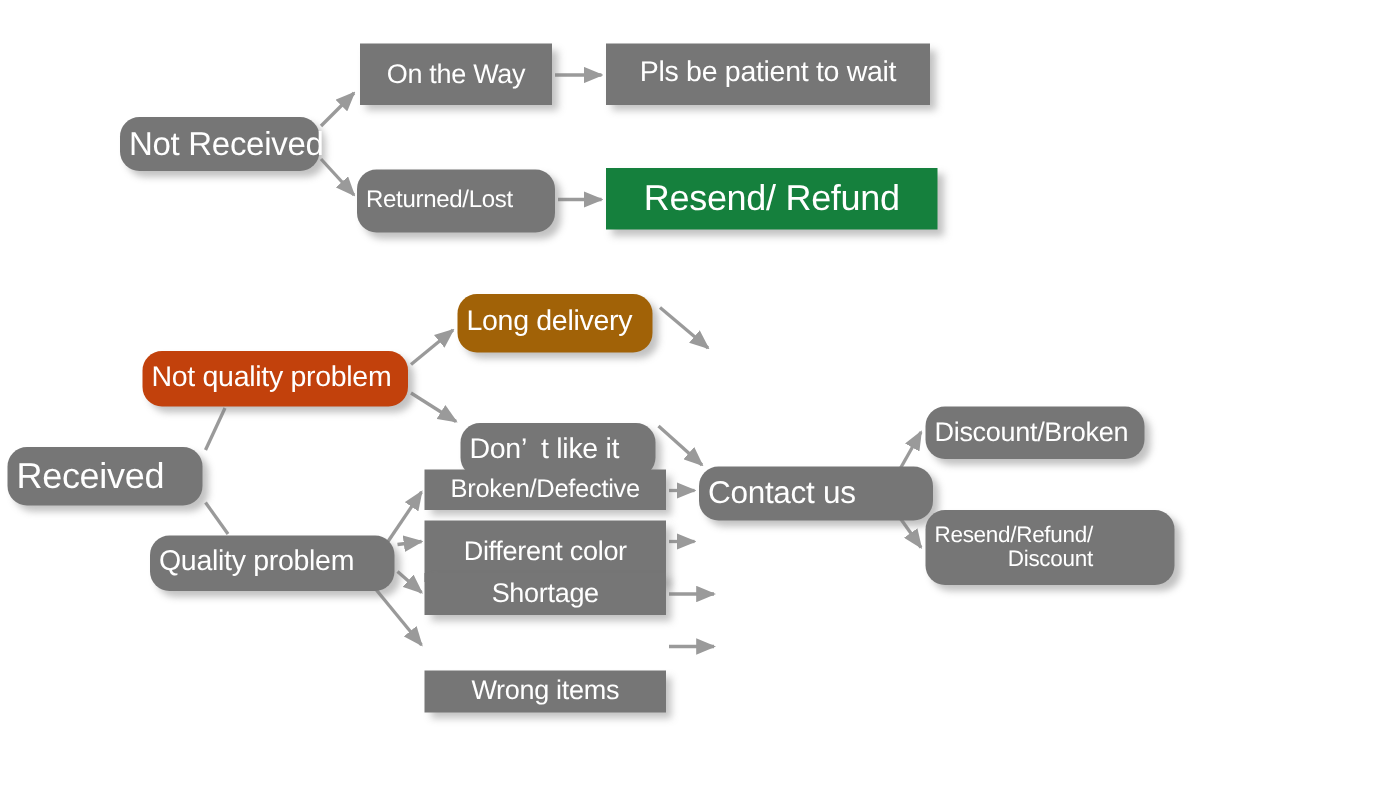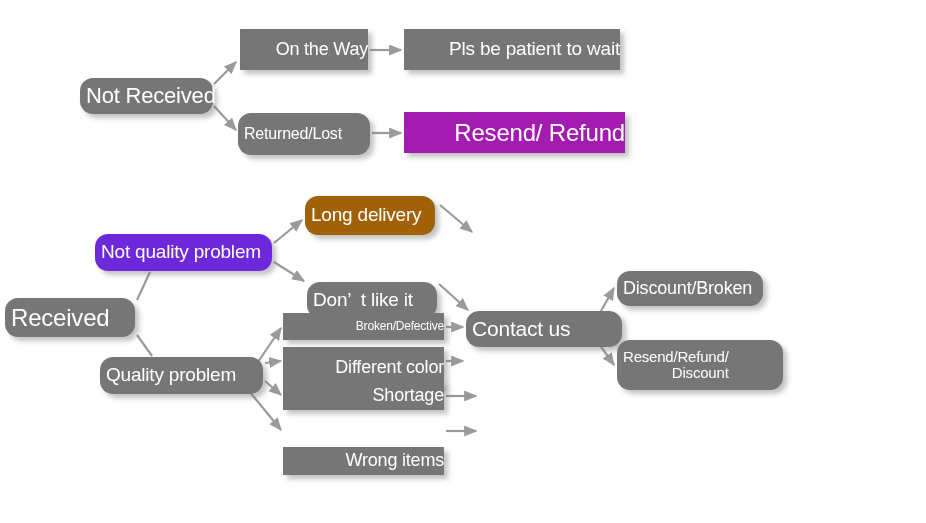--- a/index.html
+++ b/index.html
@@ -25,21 +25,21 @@
     height: 523px;
     pointer-events: none;
   }
   .node {
     position: absolute;
     box-sizing: border-box;
     background: #767676;
     color: #ffffff;
     display: flex;
     align-items: center;
-    justify-content: flex-end;
+    justify-content: center;
     text-align: center;
     line-height: 1.08;
     white-space: pre;
     box-shadow: 4px 4px 5px rgba(120,120,120,0.45);
     letter-spacing: -0.2px;
     z-index: 2;
   }
   .node.align-left {
     justify-content: flex-start;
     text-align: right;
@@ -76,27 +76,27 @@
       <line x1="446" y1="396" x2="476" y2="396" stroke="#9a9a9a" stroke-width="2.2" marker-end="url(#arrowhead)"></line>
       <line x1="446" y1="431" x2="476" y2="431" stroke="#9a9a9a" stroke-width="2.2" marker-end="url(#arrowhead)"></line>
       <line x1="597" y1="318" x2="614" y2="288" stroke="#9a9a9a" stroke-width="2.2" marker-end="url(#arrowhead)"></line>
       <line x1="597" y1="341" x2="614" y2="365" stroke="#9a9a9a" stroke-width="2.2" marker-end="url(#arrowhead)"></line>
     </svg>
   <div id="node-layer">
       <div class="node align-left" style="left: 80px; top: 78px; width: 133px; height: 36px; font-size: 22px; background: rgb(118, 118, 118); color: rgb(255, 255, 255);"><span>Not Received</span></div>
       <div class="node" style="left: 240px; top: 29px; width: 128px; height: 41px; font-size: 18px; background: rgb(118, 118, 118); color: rgb(255, 255, 255);"><span>On the Way</span></div>
       <div class="node" style="left: 404px; top: 29px; width: 216px; height: 41px; font-size: 19px; background: rgb(118, 118, 118); color: rgb(255, 255, 255);"><span>Pls be patient to wait</span></div>
       <div class="node align-left" style="left: 238px; top: 113px; width: 132px; height: 42px; font-size: 16px; background: rgb(118, 118, 118); color: rgb(255, 255, 255);"><span>Returned/Lost</span></div>
-      <div class="node" style="left: 404px; top: 112px; width: 221px; height: 41px; font-size: 24px; background: #a21caf; color: rgb(255, 255, 255);"><span>Resend/ Refund</span></div>
+      <div class="node" style="left: 404px; top: 112px; width: 221px; height: 41px; font-size: 24px; background: #15803d; color: rgb(255, 255, 255);"><span>Resend/ Refund</span></div>
       <div class="node align-left" style="left: 5px; top: 298px; width: 130px; height: 39px; font-size: 24px; background: rgb(118, 118, 118); color: rgb(255, 255, 255);"><span>Received</span></div>
-      <div class="node align-left" style="left: 95px; top: 234px; width: 177px; height: 37px; font-size: 19px; background: #6d28d9; color: rgb(255, 255, 255);"><span>Not quality problem</span></div>
+      <div class="node align-left" style="left: 95px; top: 234px; width: 177px; height: 37px; font-size: 19px; background: #c2410c; color: rgb(255, 255, 255);"><span>Not quality problem</span></div>
       <div class="node align-left" style="left: 100px; top: 357px; width: 163px; height: 37px; font-size: 19px; background: rgb(118, 118, 118); color: rgb(255, 255, 255);"><span>Quality problem</span></div>
       <div class="node align-left" style="left: 305px; top: 196px; width: 130px; height: 39px; font-size: 19px; background: #a16207; color: rgb(255, 255, 255);"><span>Long delivery</span></div>
       <div class="node align-left" style="left: 307px; top: 262px; width: 130px; height: 36px; font-size: 19px; background: rgb(118, 118, 118); color: rgb(255, 255, 255); margin-top: 20px;"><span>Don’  t like it</span></div>
-      <div class="node" style="left: 283px; top: 313px; width: 161px; height: 27px; font-size: 12px; background: rgb(118, 118, 118); color: rgb(255, 255, 255);"><span>Broken/Defective</span></div>
+      <div class="node" style="left: 283px; top: 313px; width: 161px; height: 27px; font-size: 17px; background: rgb(118, 118, 118); color: rgb(255, 255, 255);"><span>Broken/Defective</span></div>
       <div class="node" style="left: 283px; top: 347px; width: 161px; height: 41px; font-size: 18px; background: rgb(118, 118, 118); color: rgb(255, 255, 255);"><span>Different color</span></div>
       <div class="node" style="left: 283px; top: 382px; width: 161px; height: 28px; font-size: 18px; background: rgb(118, 118, 118); color: rgb(255, 255, 255);"><span>Shortage</span></div>
       <div class="node" style="left: 283px; top: 417px; width: 161px; height: 28px; font-size: 18px; background: rgb(118, 118, 118); color: rgb(255, 255, 255); margin-top: 30px;"><span>Wrong items</span></div>
       <div class="node align-left" style="left: 466px; top: 311px; width: 156px; height: 36px; font-size: 21px; background: rgb(118, 118, 118); color: rgb(255, 255, 255);"><span>Contact us</span></div>
       <div class="node align-left" style="left: 617px; top: 271px; width: 146px; height: 35px; font-size: 18px; background: rgb(118, 118, 118); color: rgb(255, 255, 255);"><span>Discount/Broken</span></div>
       <div class="node align-left" style="left: 617px; top: 340px; width: 166px; height: 50px; font-size: 15px; background: rgb(118, 118, 118); color: rgb(255, 255, 255);"><span>Resend/Refund/
 Discount</span></div>
     </div>
 </div>
 

